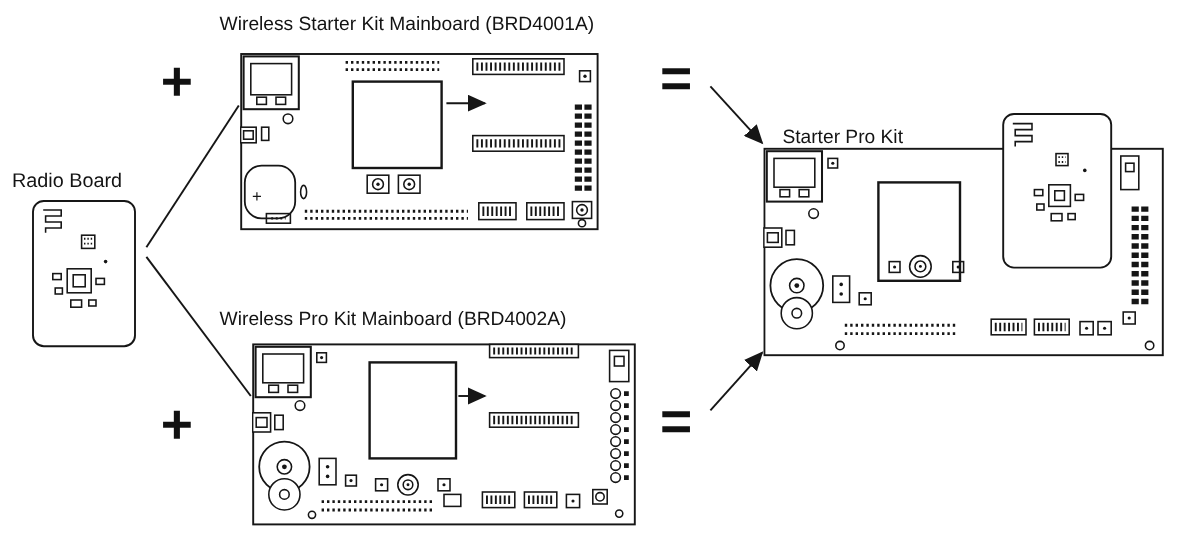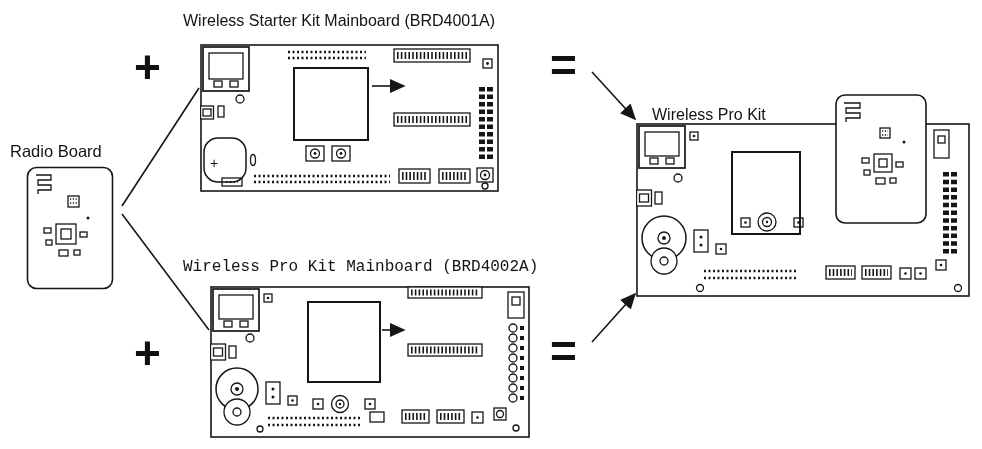--- a/index.html
+++ b/index.html
@@ -15,23 +15,23 @@
   .board-svg{z-index:2;}
   #arrows{z-index:3;pointer-events:none;left:0;top:0;}
 </style>
 </head>
 <body>
 
 <div id="canvas">
 
   <div class="label title" style="left:183px;top:11px;">Wireless Starter Kit Mainboard (BRD4001A)</div>
 
-  <div class="label title" style="left:183px;top:257px;font-family:Liberation Mono, monospace;">Wireless Pro Kit Mainboard (BRD4002A)</div>
-
-  <div class="label title" style="left:652px;top:105px;">Wireless Pro Kit</div>
+  <div class="label title" style="left:183px;top:257px;">Wireless Pro Kit Mainboard (BRD4002A)</div>
+
+  <div class="label title" style="left:652px;top:105px;">Starter Pro Kit</div>
 
   <div class="label two-line" style="left:10px;top:121px;margin-top:20px;">
     <div>Radio Board</div>
   </div>
 
   <div class="operator" style="left:134px;top:44px;">+</div>
   <div class="operator" style="left:134px;top:330px;">+</div>
   <div class="operator" style="left:550px;top:42px;">=</div>
   <div class="operator" style="left:550px;top:328px;">=</div>
 

